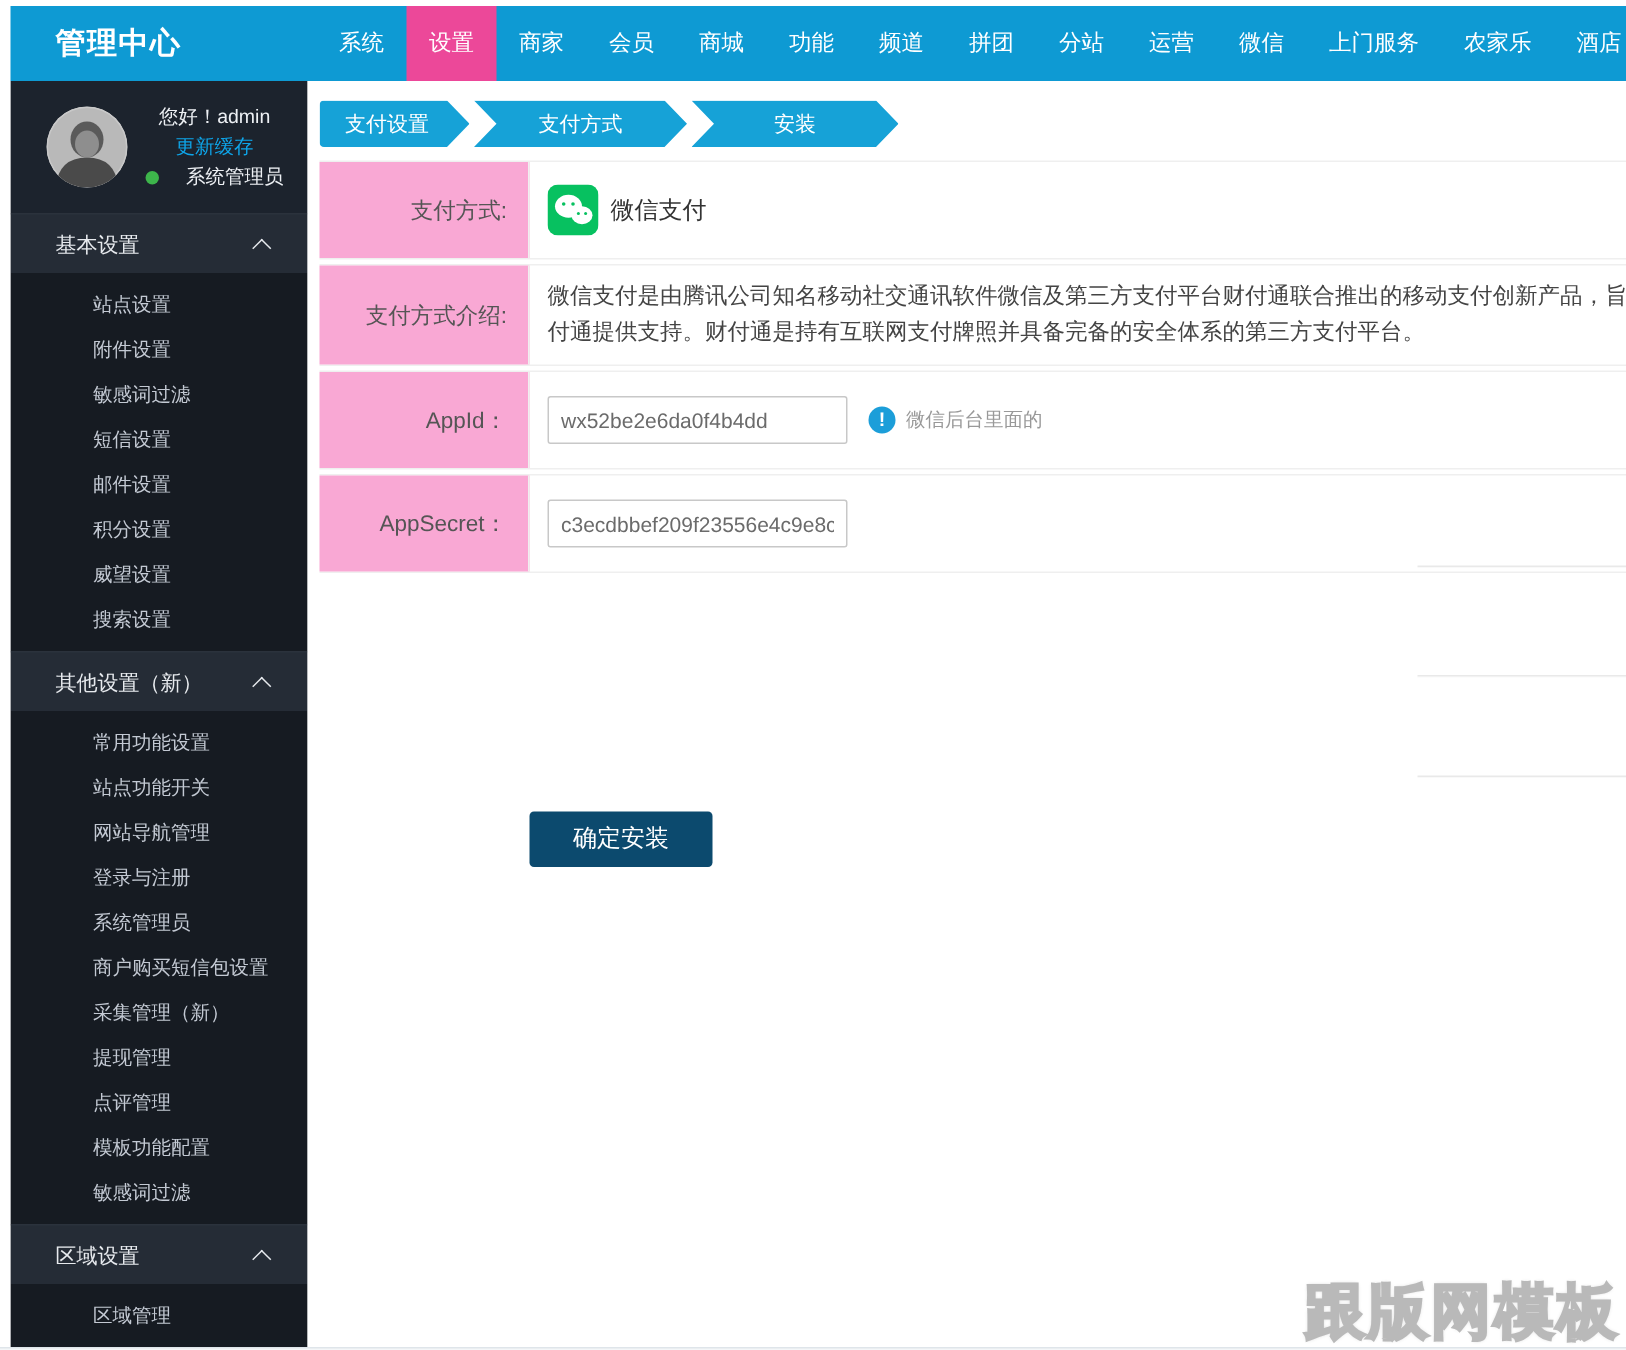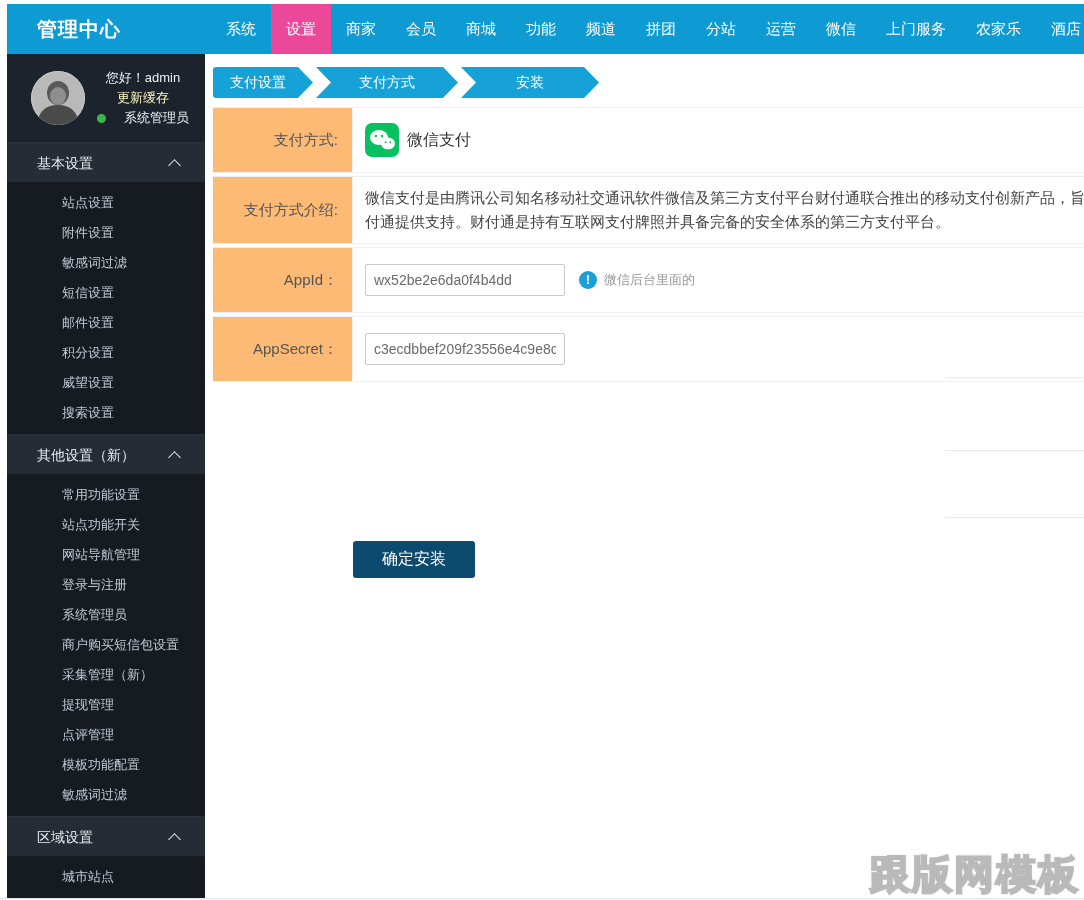--- a/index.html
+++ b/index.html
@@ -22,21 +22,21 @@
     padding:0 15px; line-height:50px; color:#fff; font-size:15px;
     cursor:pointer; white-space:nowrap;
   }
   .topnav-item.active { background:#ec4899; }
   
   .layout { position:absolute; left:7px; top:54px; right:0; bottom:0; display:flex; overflow:hidden; }
   .sidebar { width:198px; flex-shrink:0; background:#191f27; overflow:hidden; }
   .user-panel { height:88px; background:#1c232d; display:flex; align-items:center; padding-left:24px; }
   .avatar { width:54px; height:54px; border-radius:50%; overflow:hidden; flex-shrink:0; background:#cfcfcf; }
   .user-info { margin-left:12px; color:#edf0f4; font-size:13px; line-height:20px; text-align:center; }
-  .user-info .cache { color:#fef9c3; cursor:pointer; }
+  .user-info .cache { color:#0ea5e9; cursor:pointer; }
   .role { display:flex; align-items:center;gap:12px; }
   .dot { display:inline-block; width:9px; height:9px; border-radius:50%; background:#3db54b; margin-right:6px; }
   .side-header {
     height:40px; line-height:40px; background:#252c36; color:#e7eaee;
     font-size:14px; padding-left:30px; position:relative; cursor:pointer;
     border-top:1px solid #2b323c;
   }
   .chev-up {
     position:absolute; right:26px; top:18px; width:9px; height:9px;
     border-top:1px solid #e7eaee; border-right:1px solid #e7eaee;
@@ -61,21 +61,21 @@
     clip-path:polygon(0 0, calc(100% - 15px) 0, 100% 50%, calc(100% - 15px) 100%, 0 100%, 15px 50%); }
   .crumb.last { width:138px;
     clip-path:polygon(0 0, calc(100% - 15px) 0, 100% 50%, calc(100% - 15px) 100%, 0 100%, 15px 50%); }
   .form-table { position:absolute; left:8px; right:0; top:53px; }
   .form-row {
     display:flex; border-top:1px solid #efefef; border-bottom:1px solid #efefef;
     margin-bottom:3px; height:66px;
   }
   .form-row.tall { height:68px; }
   .form-label {
-    width:140px; flex-shrink:0; background:#fdba74; border-right:1px solid #efefef;
+    width:140px; flex-shrink:0; background:#f9a8d4; border-right:1px solid #efefef;
     display:flex; align-items:center; justify-content:flex-end; padding-right:14px;
     color:#555; font-size:15px;
   }
   .form-value { flex:1; display:flex; align-items:center; padding-left:12px; overflow:hidden; }
   .pay-name { font-size:16px; color:#333; margin-left:8px; }
   .desc { font-size:15px; color:#444; line-height:24px; width:100%; }
   .desc div { white-space:nowrap; overflow:hidden; }
   .text-input {
     width:200px; height:32px; border:1px solid #c8c8c8; border-radius:2px;
     padding:0 8px; font-size:14px; color:#6b6b6b; outline:none;
@@ -180,21 +180,20 @@
         <div class="side-item">点评管理</div>
         <div class="side-item">模板功能配置</div>
         <div class="side-item">敏感词过滤</div>
       </div>
 
       <div class="side-header">
         <span>区域设置</span>
         <span class="chev-up"></span>
       </div>
       <div class="side-items">
-        <div class="side-item">城市站点</div>
         <div class="side-item">区域管理</div>
       </div>
     </aside>
 
     <main class="content">
 
       <div class="breadcrumb">
         <div class="crumb first">支付设置</div>
         <div class="crumb mid">支付方式</div>
         <div class="crumb last">安装</div>

